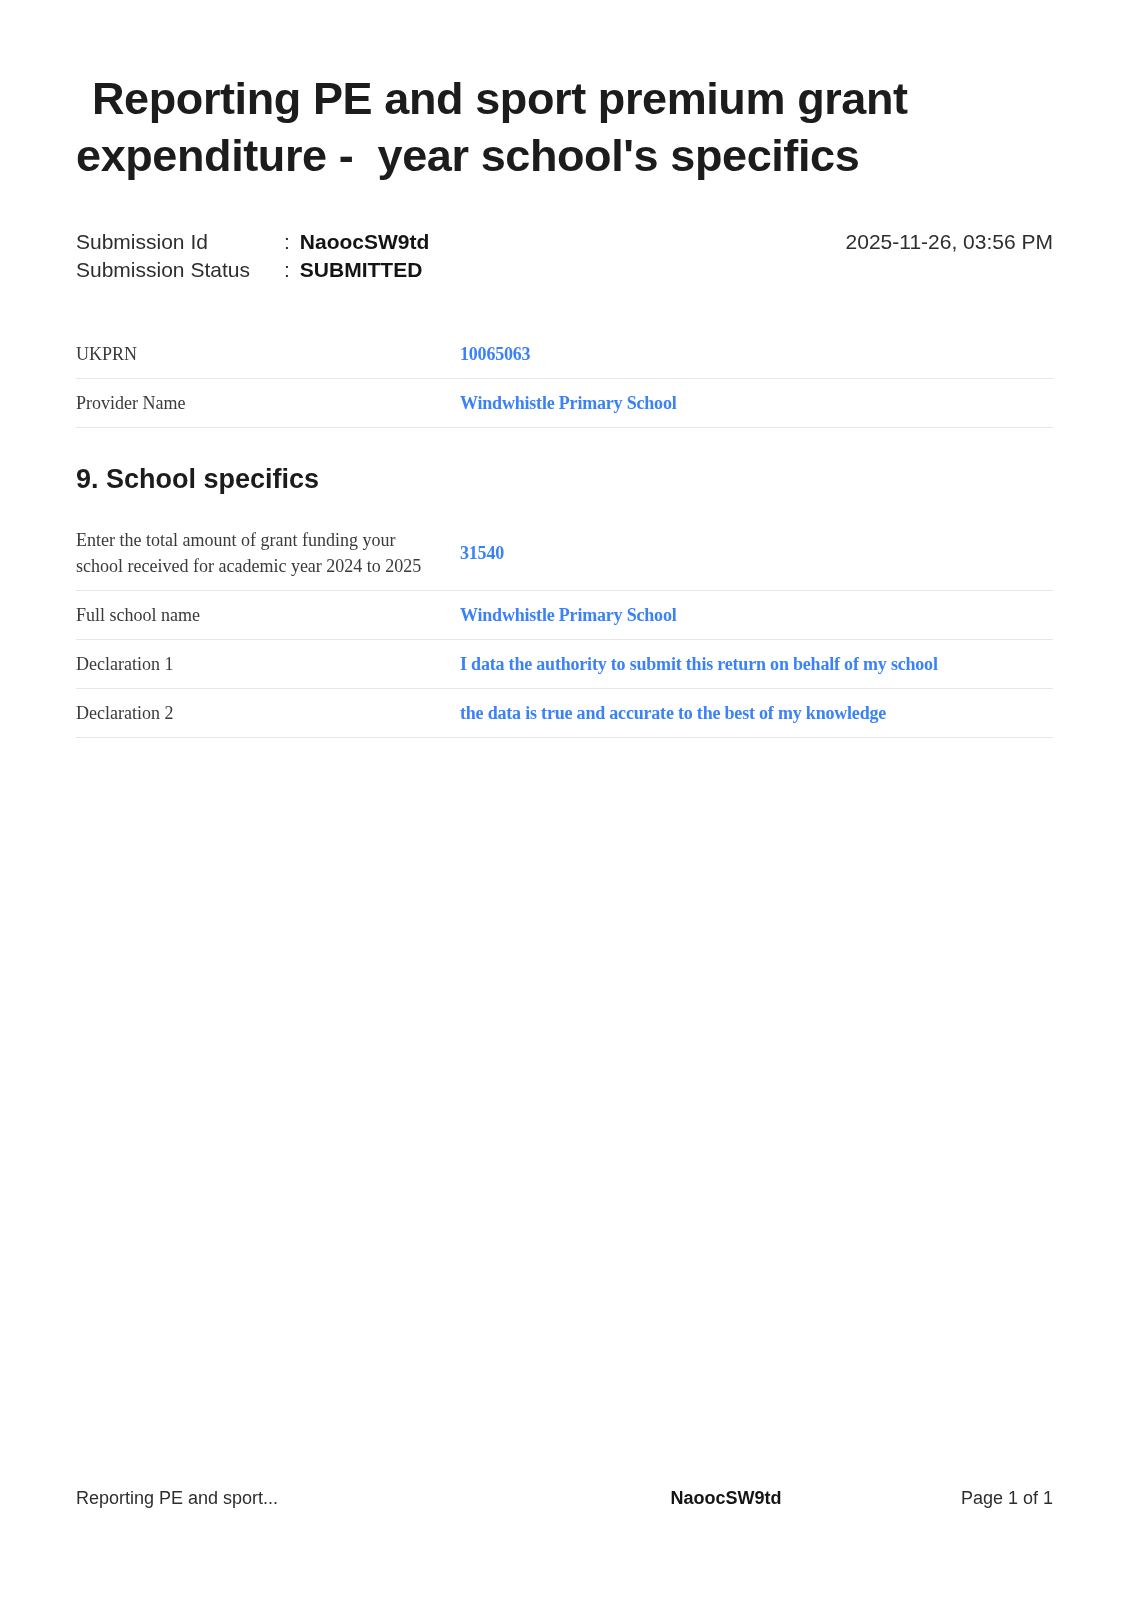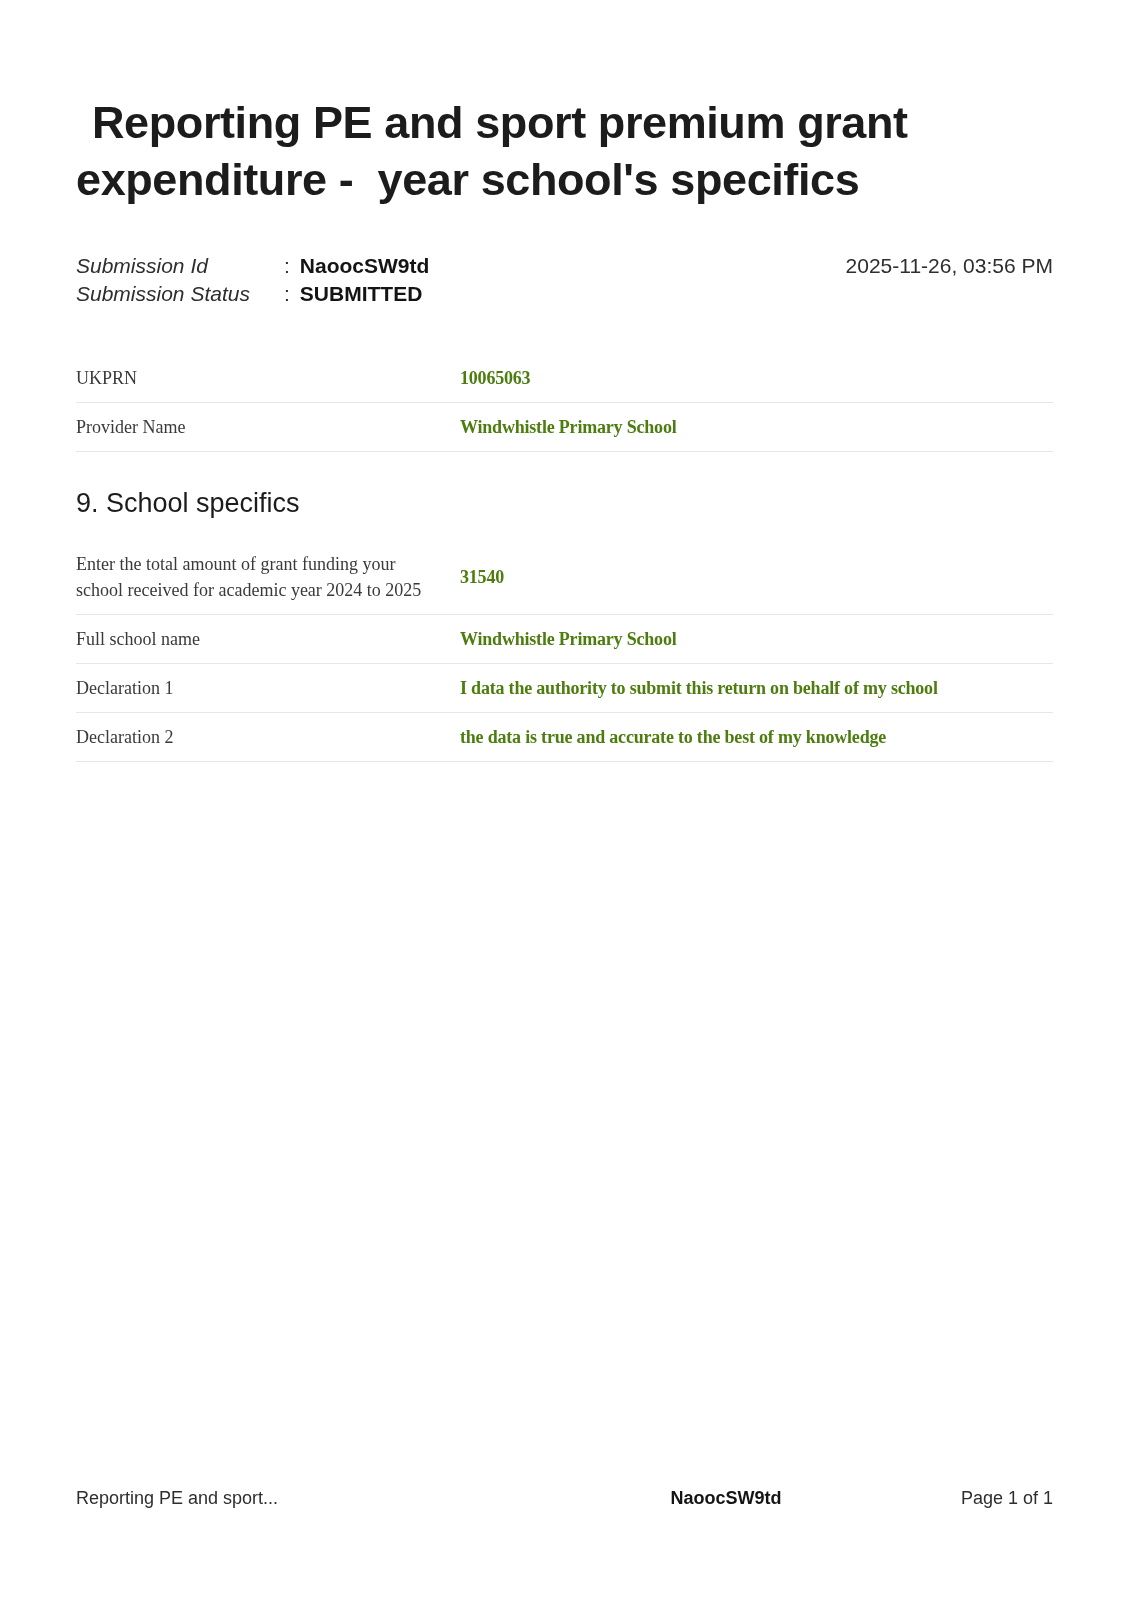--- a/index.html
+++ b/index.html
@@ -21,34 +21,33 @@
   }
   
   h1.doc-title {
     font-size: 45px;
     line-height: 57px;
     font-weight: bold;
     color: #1c1c1c;
     letter-spacing: -0.4px;
     text-indent: 16px;
     white-space: pre-wrap;
-    margin-top: 24px;
   }
   
   .submission-block {
     margin-top: 44px;
     display: flex;
     justify-content: space-between;
     align-items: flex-start;
     font-size: 21px;
     line-height: 28px;
   }
   .submission-lines { color: #2e2e2e; }
   .sub-row { display: flex; }
-  .sub-label { display: inline-block; width: 208px; font-style: italic; }
+  .sub-label { display: inline-block; width: 208px; }
   .sub-colon { display: inline-block; margin-right: 10px; }
   .sub-value { font-weight: bold; color: #141414; }
   .submission-date { font-size: 21px; line-height: 28px; color: #2e2e2e; }
 
   
   .kv-table { width: 100%; }
   .kv-row {
     display: flex;
     align-items: center;
     padding: 11px 0;
@@ -60,32 +59,32 @@
     font-size: 18px;
     line-height: 26px;
     color: #3a3a3a;
     padding-right: 30px;
   }
   .kv-value {
     flex: 1 1 auto;
     font-size: 18px;
     line-height: 26px;
     font-weight: bold;
-    color: #4d7c0f;
+    color: #3b82f6;
     letter-spacing: -0.2px;
   }
   .provider-table { margin-top: 46px; }
 
   
   h2.section-heading {
     margin-top: 34px;
     margin-bottom: 20px;
     font-size: 27px;
     line-height: 34px;
-    font-weight: normal;
+    font-weight: bold;
     color: #1c1c1c;
   }
 
   
   .page-footer {
     position: absolute;
     top: 1486px;
     left: 76px;
     right: 77px;
     height: 26px;

